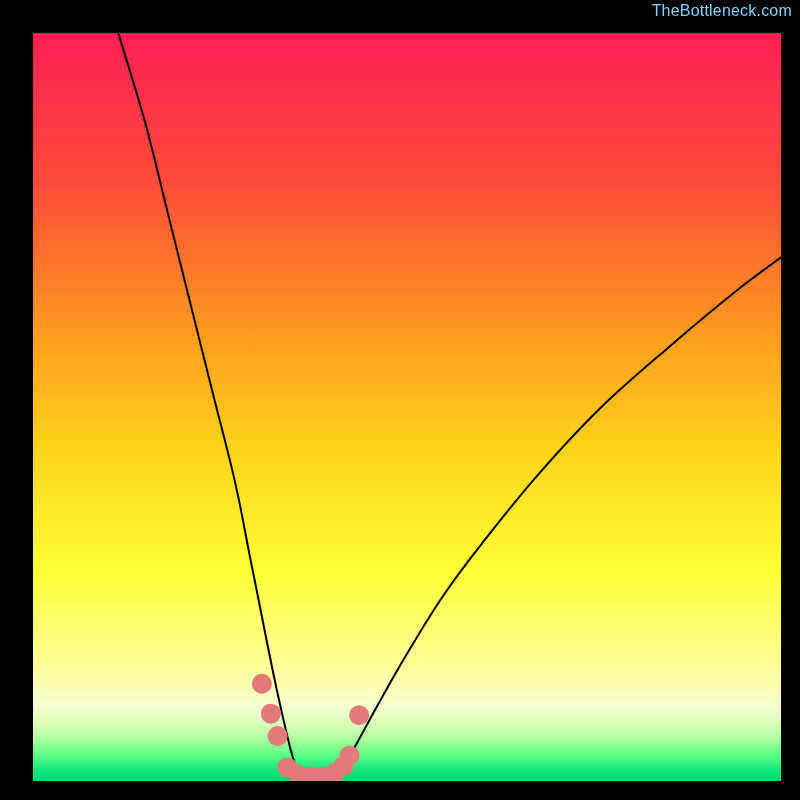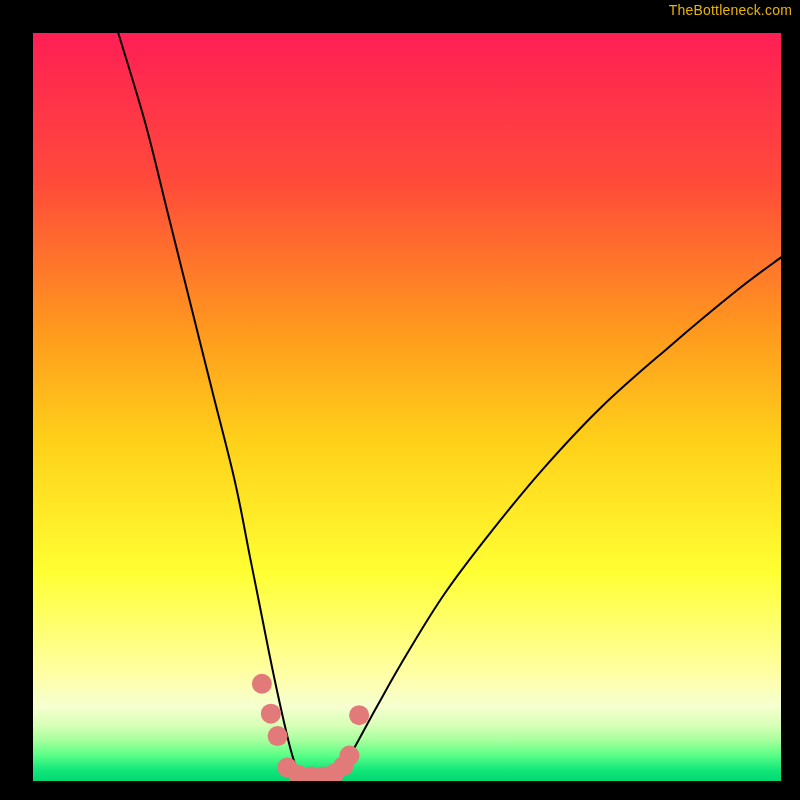--- a/index.html
+++ b/index.html
@@ -24,22 +24,22 @@
     top: 33px;
     left: 33px;
     width: 748px;
     height: 748px;
     
   }
   .watermark {
     position: absolute;
     top: 2px;
     right: 8px;
-    color: #eab308;
-    font-size: 14px;
+    color: #7dd3fc;
+    font-size: 16px;
     letter-spacing: 0.2px;
   }
   svg { display: block; }
 </style>
 </head>
 <body>
 
 <div class="frame">
   <div class="watermark">TheBottleneck.com</div>
   <div class="plot">

